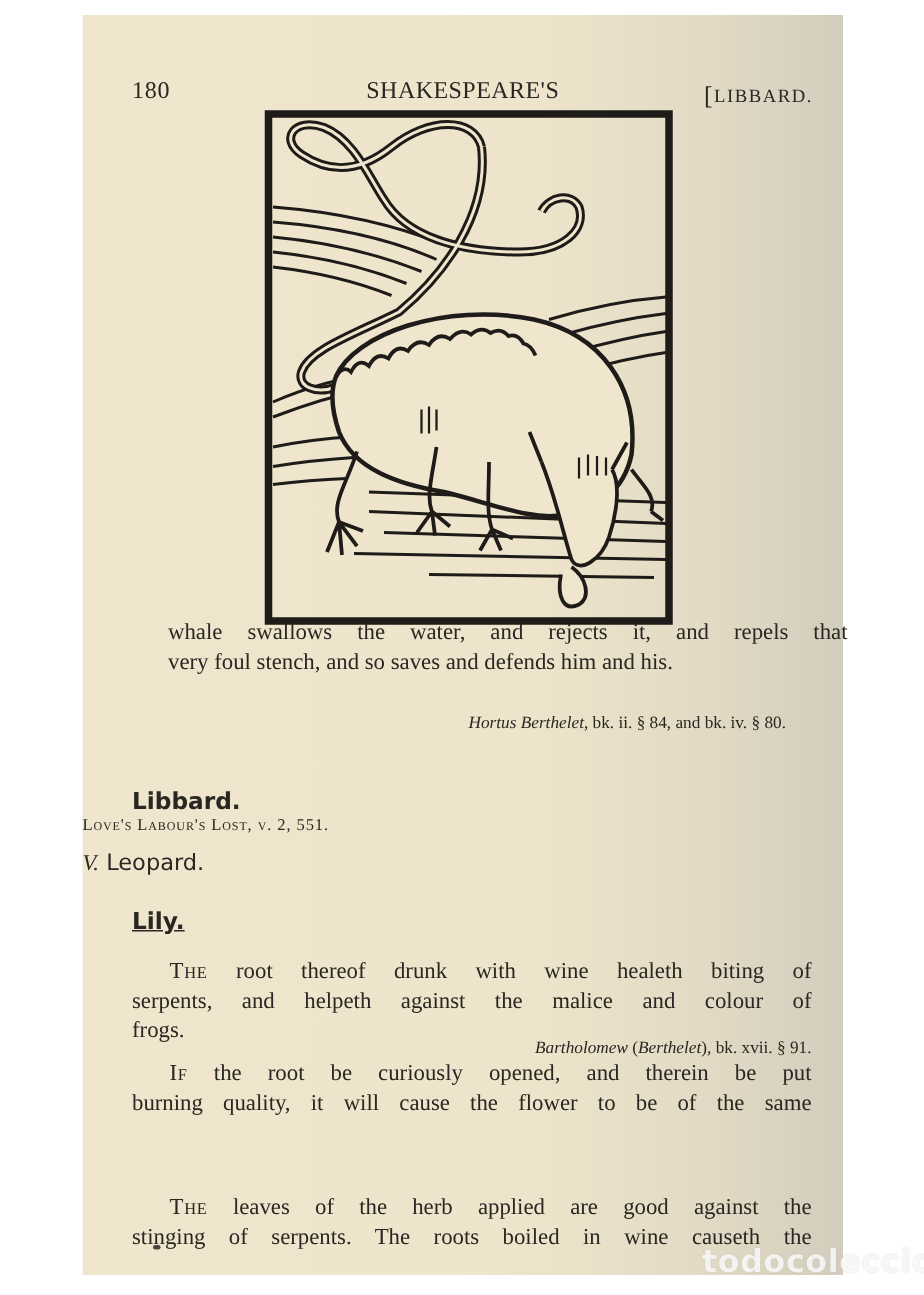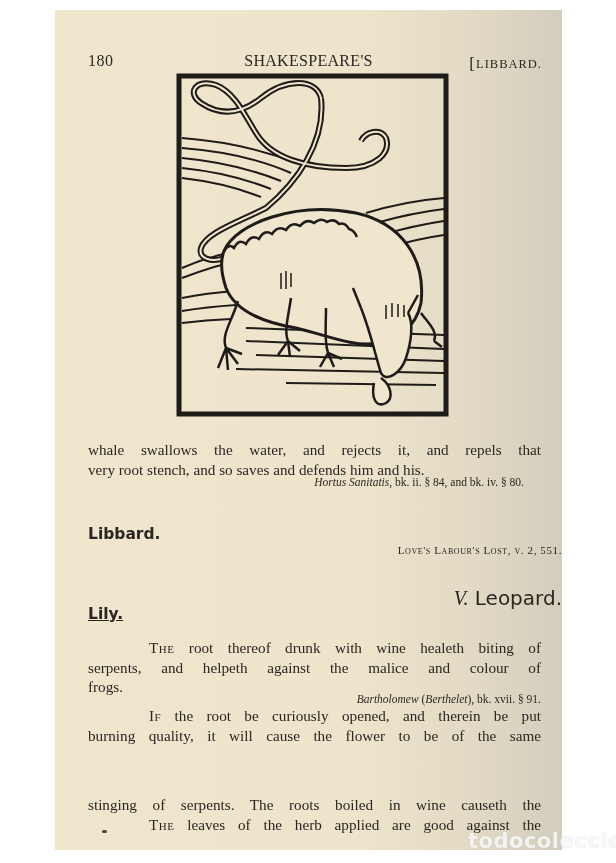--- a/index.html
+++ b/index.html
@@ -50,31 +50,30 @@
       position: absolute; right: 38px;
       font-size: 11.5px; white-space: nowrap;
     }
     .citation i { font-style: italic; }
     .headword {
       position: absolute; left: 33px;
       font-family: "DejaVu Sans", "Liberation Sans", sans-serif;
       font-weight: bold; font-size: 15.5px;
     }
     .play-ref {
-      position: absolute; left: 0; width: 100%; text-align: right;
+      position: absolute; left: 0; width: 100%; text-align: left;
       font-size: 11px; letter-spacing: 0.6px; font-variant: small-caps;
     }
     .see-ref {
-      position: absolute; left: 0; width: 100%; text-align: right;
+      position: absolute; left: 0; width: 100%; text-align: left;
       font-family: "DejaVu Sans", "Liberation Sans", sans-serif;
-      font-size: 20px;
-      margin-top: 20px;
+      font-size: 15px;
     }
     .see-ref i { font-family: "Liberation Serif", serif; font-style: italic; }
-    .sc { font-variant: small-caps; letter-spacing: 0.5px; margin-left: 36px; }
+    .sc { font-variant: small-caps; letter-spacing: 0.5px; }
     .para-indent { display: inline-block; width: 25px; }
     .inline-cite { float: right; font-size: 11.5px; margin-top: 13px; }
     .smudge {
       position: absolute; left: 50px; top: 820px;
       width: 5px; height: 3px; background: #4a4640; border-radius: 2px;
     }
     .watermark {
       position: absolute; left: 440px; top: 829px;
       font-family: "DejaVu Sans", sans-serif; font-weight: bold;
       font-size: 21px; color: rgba(255,255,255,0.82);
@@ -146,44 +145,44 @@
       <path d="M185 235 C195 260 200 285 205 300 C210 310 225 300 230 285 C235 270 238 250 232 240" stroke-width="2.5" fill="#efe6cd"></path>
       <path d="M198 310 C195 325 200 335 210 330 C218 325 215 312 205 305" stroke-width="2.5" fill="#efe6cd"></path>
       <path d="M185 235 l-8 -20 M232 240 l10 -18" stroke-width="2.5"></path>
       <g stroke-width="1.5">
         <path d="M210 232 v14 M216 230 v14 M222 231 v13 M228 232 v12"></path>
         <path d="M105 200 v16 M110 198 v18 M115 200 v14"></path>
       </g>
     </svg>
   </div>
 
-  <div class="text-block" style="top:430px;">
+  <div class="text-block" style="top:402px;margin-left:24px;">
     <span class="line">whale swallows the water, and rejects it, and repels that</span>
-    <span class="line last">very root stench, and so saves and defends him and his.</span>
+    <span class="line last">very foul stench, and so saves and defends him and his.</span>
   </div>
-  <div class="citation" style="top:466px;"><i>Hortus Sanitatis</i><span>, bk. ii. § 84, and bk. iv. § 80.</span></div>
+  <div class="citation" style="top:466px;"><i>Hortus Berthelet</i><span>, bk. ii. § 84, and bk. iv. § 80.</span></div>
 
   <div class="headword" style="top:515px;">Libbard.</div>
   <div class="play-ref" style="top:534px;">Love's Labour's Lost, v. 2, 551.</div>
   <div class="see-ref" style="top:556px;"><i>V.</i><span> Leopard.</span></div>
 
   <div class="headword" style="top:595px;text-decoration:underline;">Lily.</div>
 
   <div class="text-block" style="top:628px;">
     <span class="line"><span class="para-indent"></span><span class="sc">The</span><span> root thereof drunk with wine healeth biting of</span></span>
     <span class="line">serpents, and helpeth against the malice and colour of</span>
     <span class="line last"><span>frogs.</span><span class="inline-cite"><i>Bartholomew</i><span> (</span><i>Berthelet</i><span>), bk. xvii. § 91.</span></span></span>
   </div>
 
   <div class="text-block" style="top:696px;">
     <span class="line"><span class="para-indent"></span><span class="sc">If</span><span> the root be curiously opened, and therein be put</span></span>
     <span class="line">burning quality, it will cause the flower to be of the same</span>
   </div>
 
   <div class="text-block" style="top:785px;">
+    <span class="line"><span class="para-indent"></span><span class="sc">The</span><span> leaves of the herb applied are good against the</span></span>
     <span class="line">stinging of serpents. The roots boiled in wine causeth the</span>
-    <span class="line"><span class="para-indent"></span><span class="sc">The</span><span> leaves of the herb applied are good against the</span></span>
   </div>
 
   <div class="smudge" style="left:47px; top:820px;"></div>
 </div>
 
 <div class="watermark">todocoleccion</div>
 
 </body></html>

